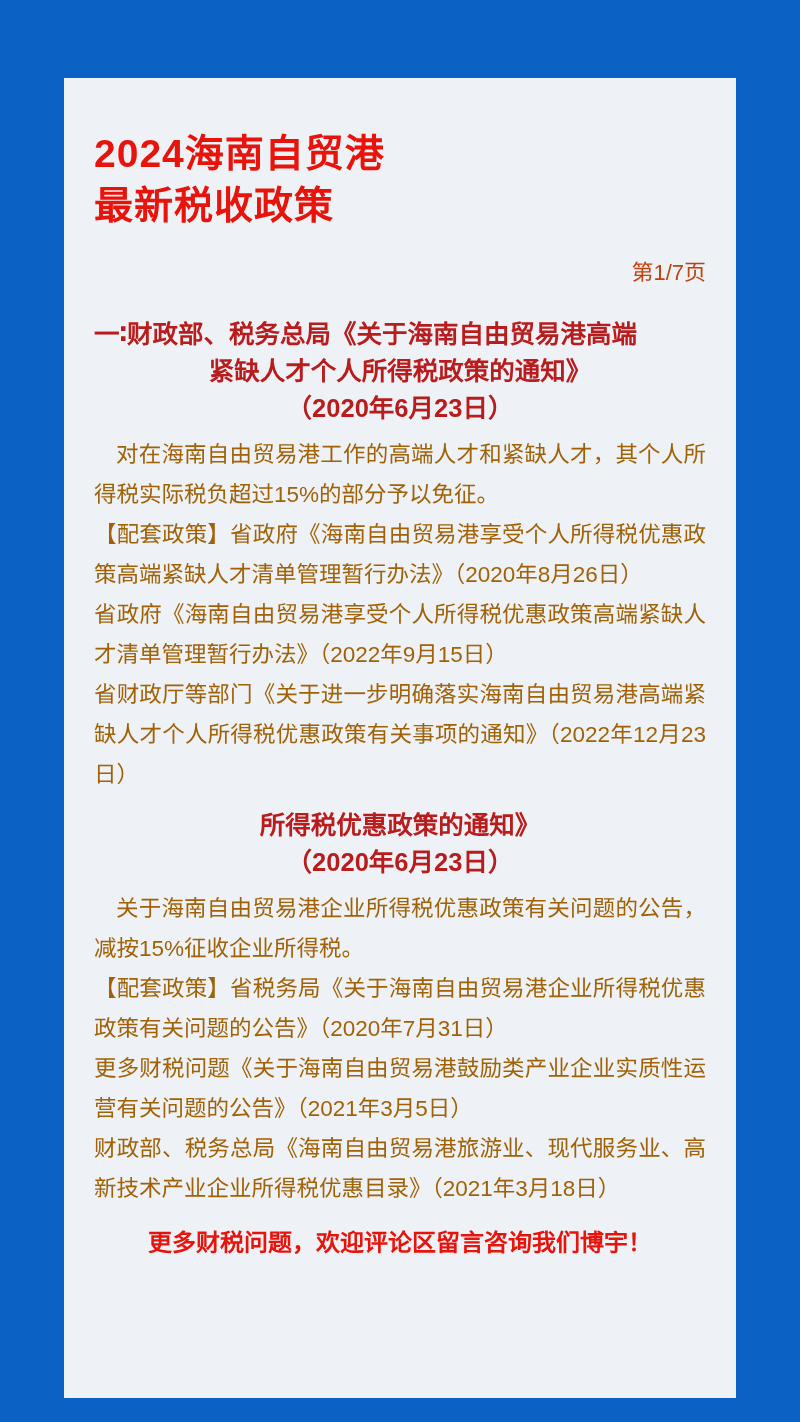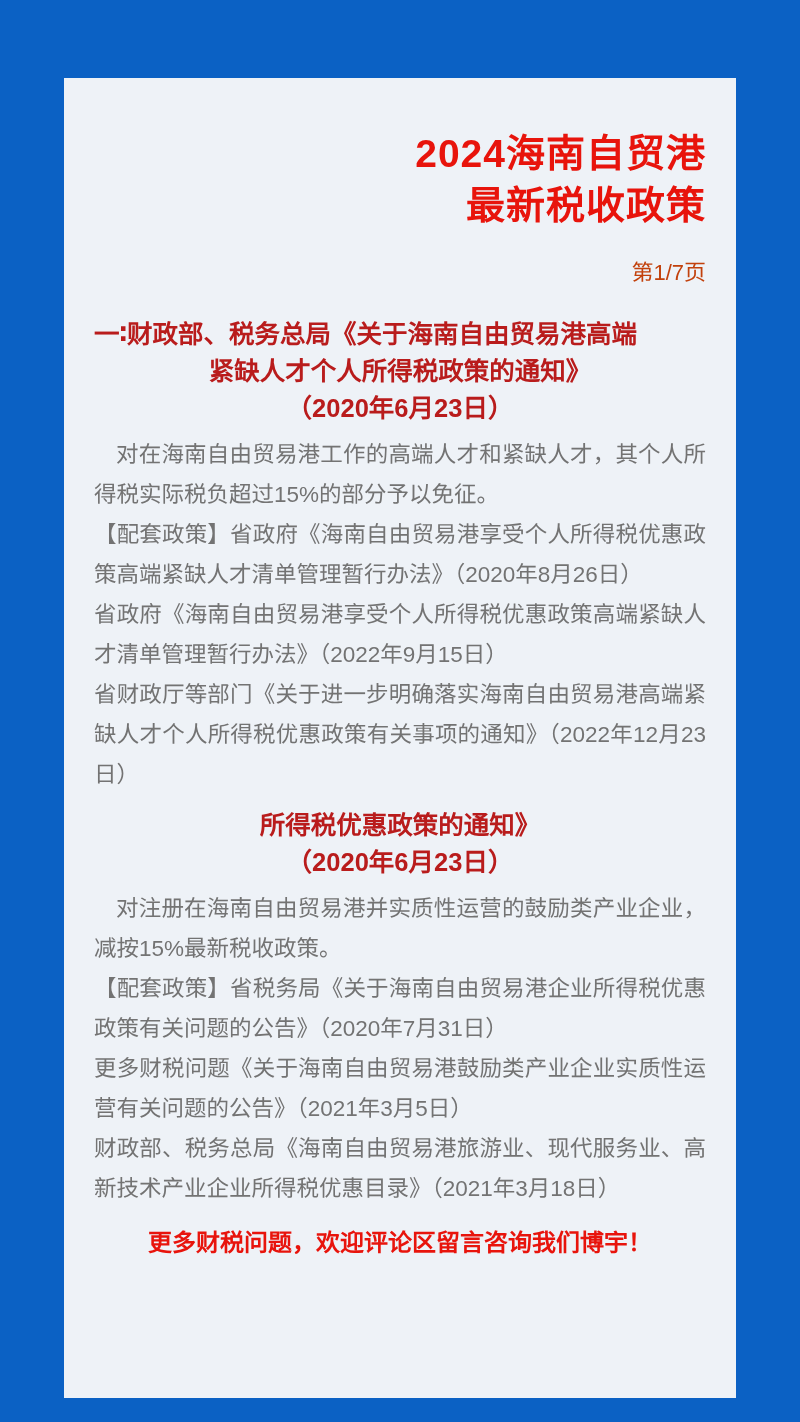--- a/index.html
+++ b/index.html
@@ -24,21 +24,21 @@
     position: absolute;
     left: 64px;
     top: 78px;
     width: 672px;
     height: 1320px;
     background: #eef2f7;
     box-sizing: border-box;
     padding: 22px 30px 18px 30px;
   }
   .title-block {
-    text-align: right;
+    text-align: left;
     margin-top: 28px;
   }
   .title-line {
     color: #e8140c;
     font-weight: bold;
     font-size: 39px;
     line-height: 52px;
     letter-spacing: 1px;
   }
   .page-indicator {
@@ -59,21 +59,21 @@
     margin-bottom: 8px;
   }
   .section-heading .hd-line {
     display: block;
   }
   .section-heading .hd-line.first {
     text-align: left;
     text-indent: 0;
   }
   .body-para {
-    color: #737373;
+    color: #a16207;
     font-size: 22.5px;
     line-height: 40px;
     text-align: justify;
     text-justify: inter-ideograph;
     margin: 0;
   }
   .body-para.indent {
     text-indent: 22px;
   }
   .footer-note {
@@ -107,21 +107,21 @@
       <p class="body-para">【配套政策】省政府《海南自由贸易港享受个人所得税优惠政策高端紧缺人才清单管理暂行办法》（2020年8月26日）</p>
       <p class="body-para">省政府《海南自由贸易港享受个人所得税优惠政策高端紧缺人才清单管理暂行办法》（2022年9月15日）</p>
       <p class="body-para">省财政厅等部门《关于进一步明确落实海南自由贸易港高端紧缺人才个人所得税优惠政策有关事项的通知》（2022年12月23日）</p>
     </div>
 
     <div class="section">
       <div class="section-heading">
         <span class="hd-line">所得税优惠政策的通知》</span>
         <span class="hd-line">（2020年6月23日）</span>
       </div>
-      <p class="body-para indent">对注册在海南自由贸易港并实质性运营的鼓励类产业企业，减按15%最新税收政策。</p>
+      <p class="body-para indent">关于海南自由贸易港企业所得税优惠政策有关问题的公告，减按15%征收企业所得税。</p>
       <p class="body-para">【配套政策】省税务局《关于海南自由贸易港企业所得税优惠政策有关问题的公告》（2020年7月31日）</p>
       <p class="body-para">更多财税问题《关于海南自由贸易港鼓励类产业企业实质性运营有关问题的公告》（2021年3月5日）</p>
       <p class="body-para">财政部、税务总局《海南自由贸易港旅游业、现代服务业、高新技术产业企业所得税优惠目录》（2021年3月18日）</p>
     </div>
 
     <div class="footer-note">更多财税问题，欢迎评论区留言咨询我们博宇！</div>
 
   </div>
 </div>
 

